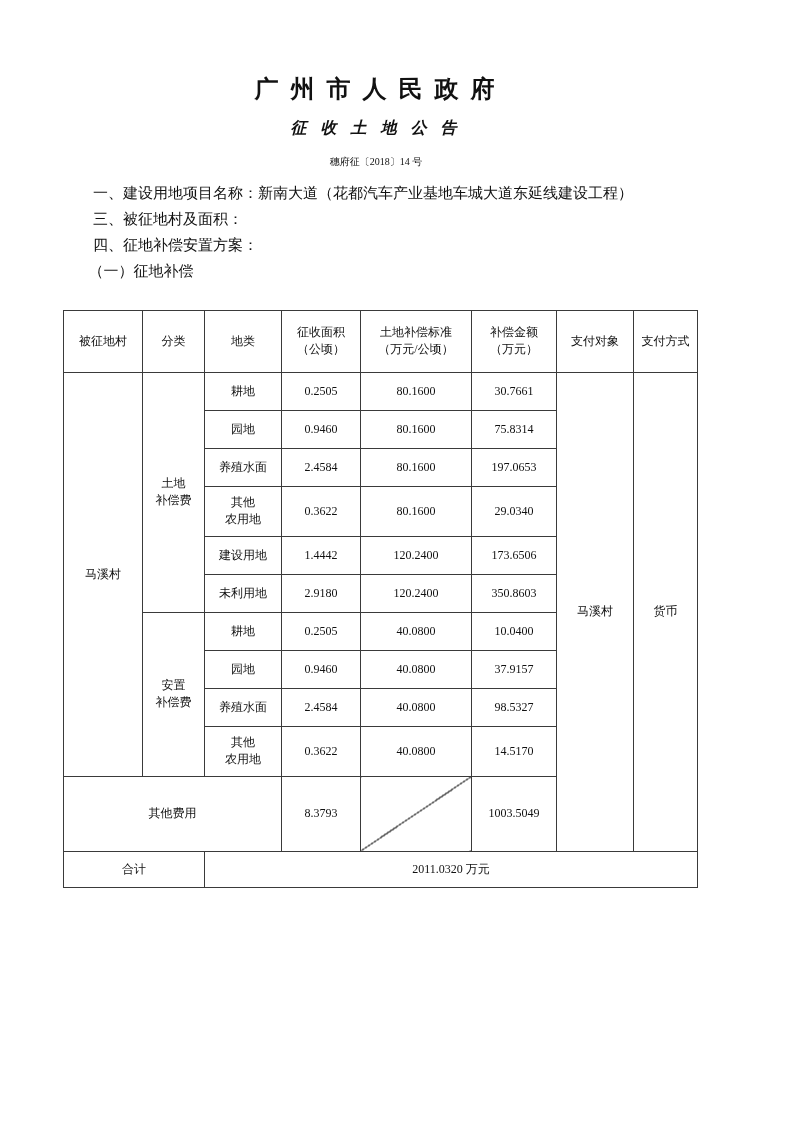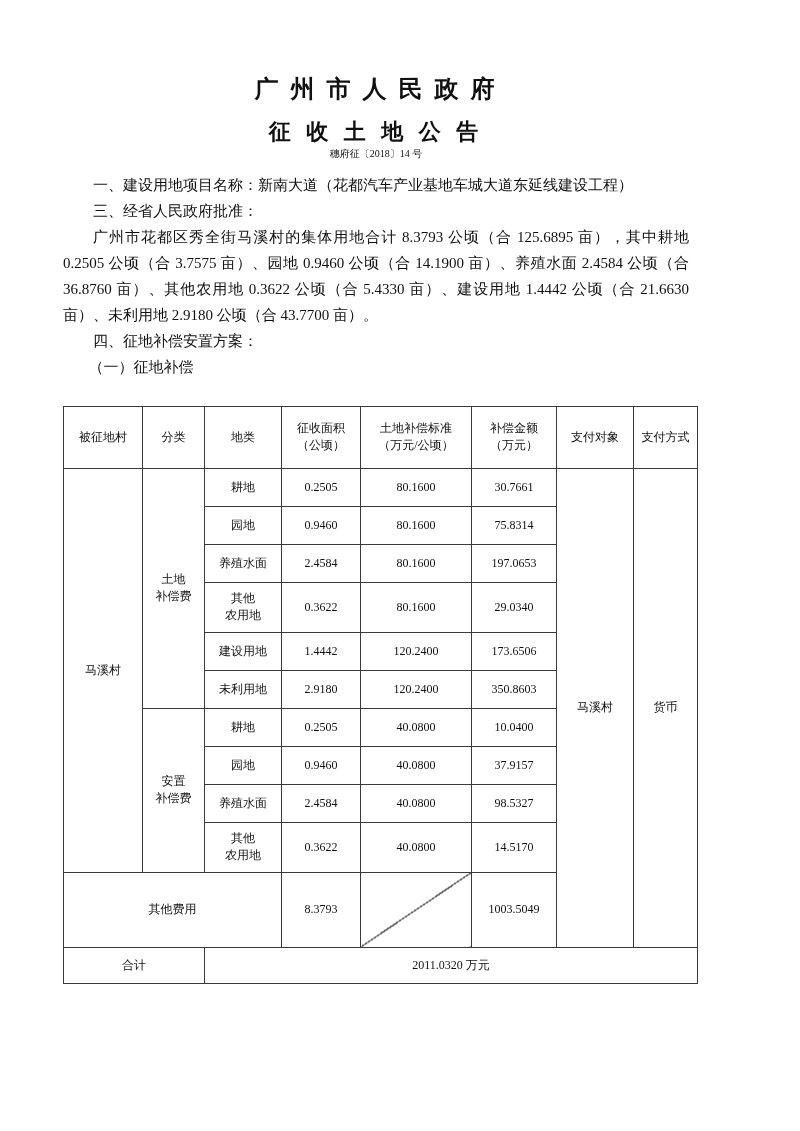--- a/index.html
+++ b/index.html
@@ -22,26 +22,27 @@
     text-align: center;
     font-size: 24px;
     font-weight: bold;
     letter-spacing: 3px;
     line-height: 1.15;
     margin-bottom: 15px;
     white-space: pre;
   }
   .ann-title {
     text-align: center;
-    font-size: 22px;
+    font-size: 16px;
     font-weight: bold;
     letter-spacing: 5px;
     line-height: 1.15;
-    margin-bottom: 3px;
+    margin-bottom: 18px;
     white-space: pre;
+    font-style: italic;
   }
   .doc-number {
     text-align: center;
     font-size: 10px;
     margin-bottom: 11px;
   }
   .body-text p {
     font-size: 15px;
     line-height: 26px;
     text-align: justify;
@@ -81,22 +82,21 @@
 <body>
 
 <div class="page">
 
   <h1 class="gov-title">广 州 市 人 民 政 府</h1>
   <h2 class="ann-title">征 收 土 地 公 告</h2>
   <div class="doc-number">穗府征〔2018〕14 号</div>
 
   <div class="body-text">
     <p>一、建设用地项目名称：新南大道（花都汽车产业基地车城大道东延线建设工程）</p>
-    <p>三、经省人民政府批准：</p>
-    <p>广州市花都区秀全街马溪村的集体用地合计 8.3793 公顷（合 125.6895 亩），其中耕地 0.2505 公顷（合 3.7575 亩）、园地 0.9460 公顷（合 14.1900 亩）、养殖水面 2.4584 公顷（合 36.8760 亩）、其他农用地 0.3622 公顷（合 5.4330 亩）、建设用地 1.4442 公顷（合 21.6630 亩）、未利用地 2.9180 公顷（合 43.7700 亩）。</p>
+    <p>三、被征地村及面积：</p>
     <p>四、征地补偿安置方案：</p>
     <p class="sub-item">（一）征地补偿</p>
   </div>
 
   <table class="comp-table">
     <colgroup>
       <col style="width:79px">
         <col style="width:62px">
         <col style="width:77px">
         <col style="width:79px">

